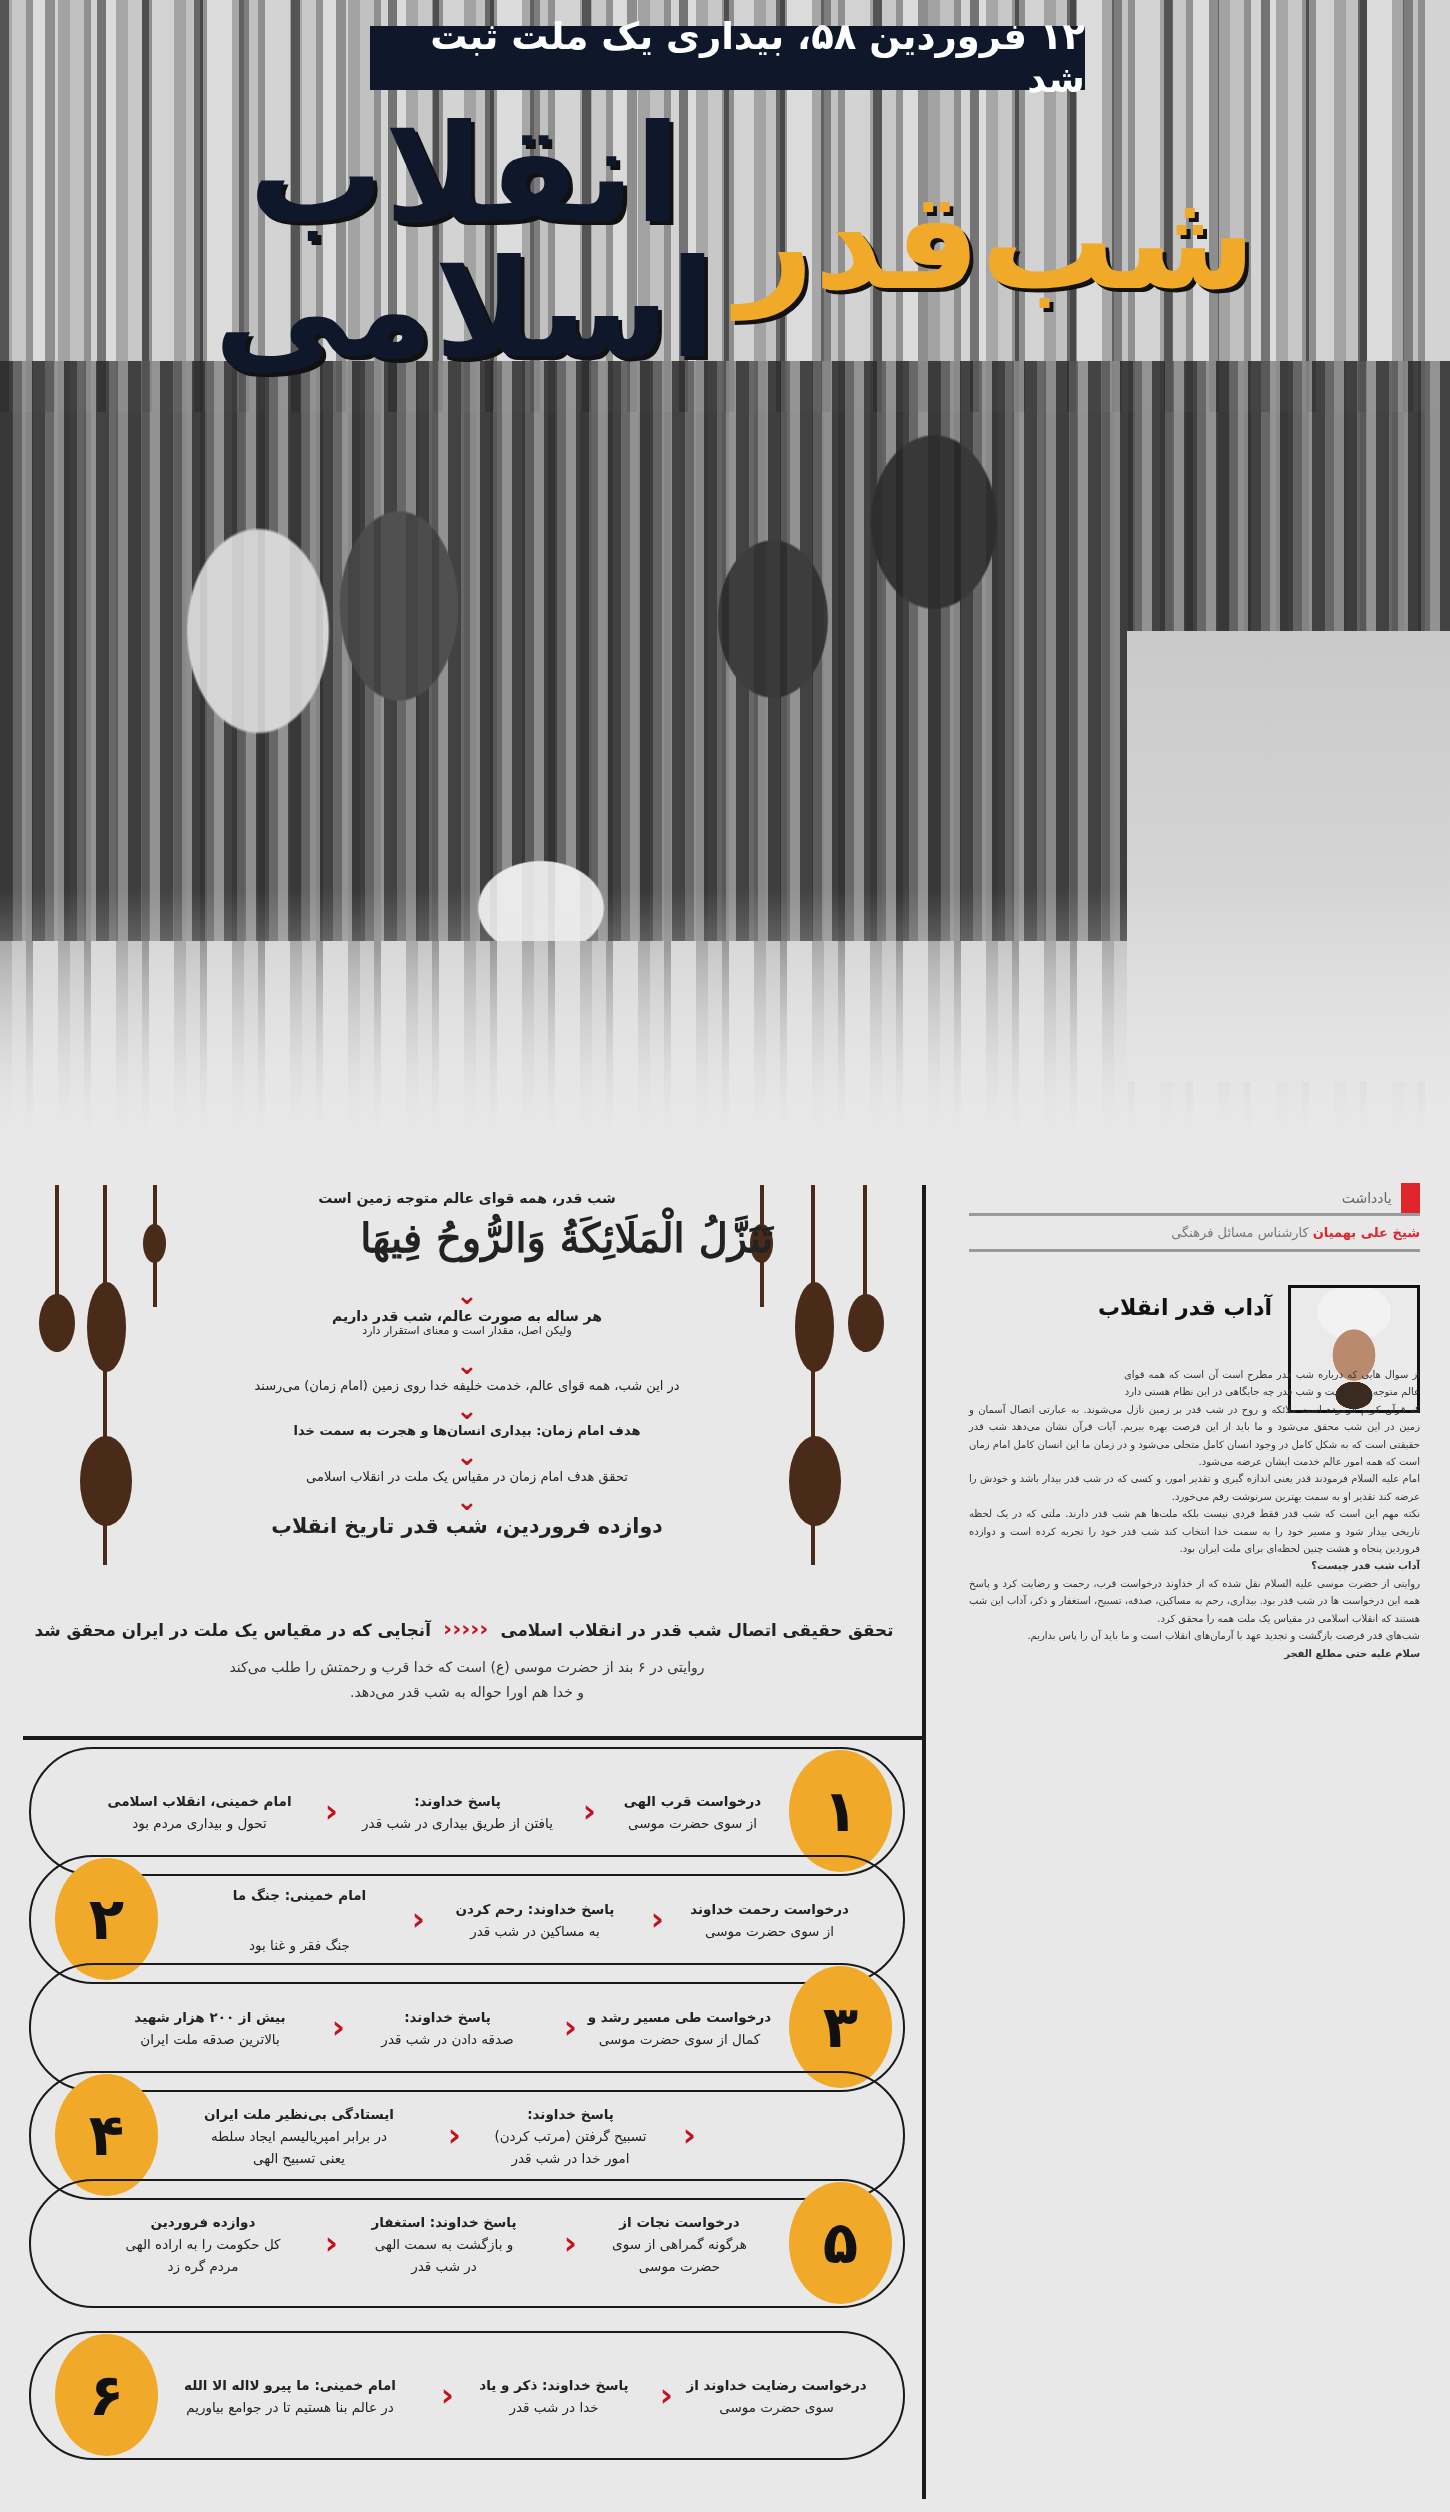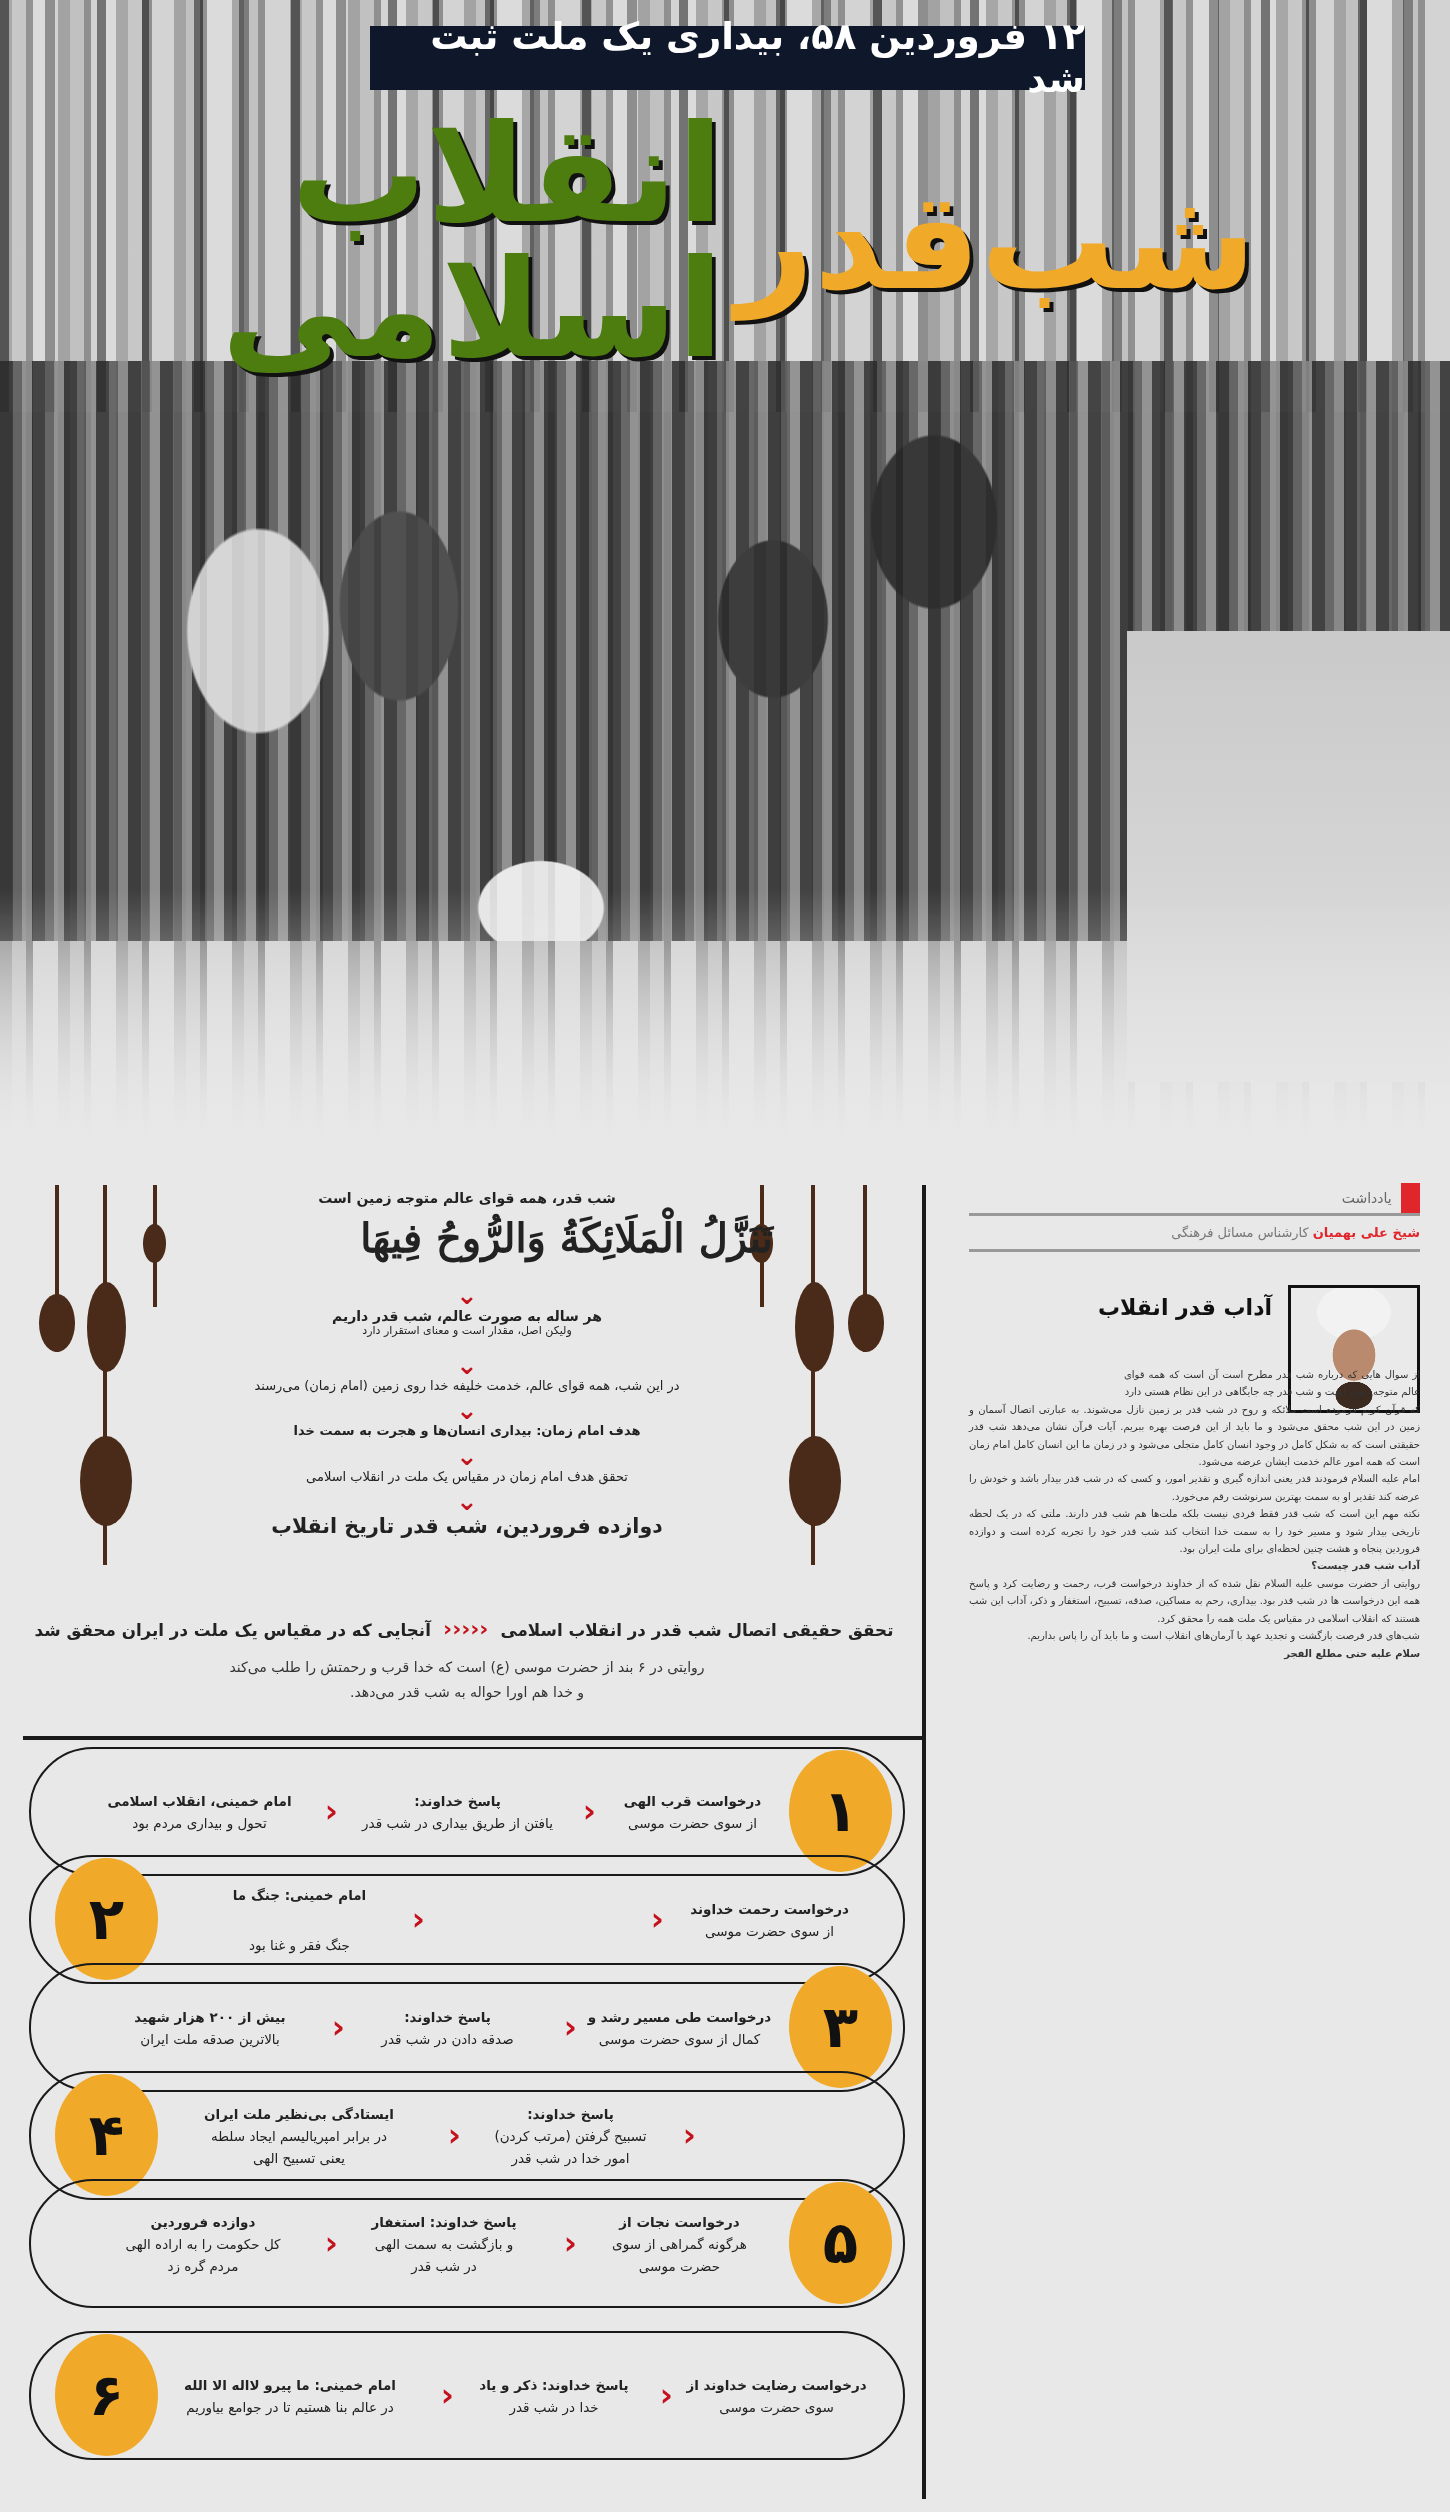--- a/index.html
+++ b/index.html
@@ -18,21 +18,21 @@
       radial-gradient(ellipse 116px 167px at 258px 270px,#d8d8d8 60%,transparent 62%),
       radial-gradient(ellipse 97px 155px at 399px 245px,#3a3a3a 60%,transparent 62%),
       radial-gradient(ellipse 103px 77px at 541px 547px,#efefef 60%,transparent 62%),
       repeating-linear-gradient(90deg,#2a2a2a 0 13px,#555 13px 22px,#888 22px 32px);
     opacity:.85;}
   .hero .road{position:absolute;left:1127px;top:631px;width:323px;height:451px;background:linear-gradient(#c9c9c9,#dedede);}
   .hero .fade{position:absolute;left:0;top:889px;width:100%;height:264px;background:linear-gradient(to bottom,rgba(232,232,232,0),#e8e8e8);}
   .kicker{position:absolute;left:370px;top:26px;width:715px;height:64px;background:#0f172a;color:#fff;font-weight:bold;font-size:37px;display:flex;align-items:center;justify-content:center;}
   .headline{position:absolute;left:193px;top:135px;width:1063px;height:213px;display:flex;align-items:center;justify-content:center;font-weight:bold;font-size:135px;line-height:1;}
   .headline .hl-orange{color:#f0a929;text-shadow:3.9px 3.9px 0 #111;}
-  .headline .hl-white{color:#4d7c0f;text-shadow:3.9px 3.9px 0 #111;margin-right:13px;}
+  .headline .hl-white{color:#0f172a;text-shadow:3.9px 3.9px 0 #111;text-align:center;}
 
   
   .divider-v{position:absolute;left:922px;top:1185px;width:3.9px;height:1314px;background:#1a1a1a;}
   .ornament{position:absolute;width:3.9px;background:#4a2a18;}
   .bead{position:absolute;background:#4a2a18;border-radius:50%;}
   .center-text{position:absolute;left:161px;width:612px;text-align:center;color:#222;}
   .chev{color:#c4121c;font-weight:bold;font-size:26px;line-height:26px;}
   .summary{position:absolute;left:13px;top:1616px;width:902px;text-align:center;font-weight:bold;font-size:16.7px;color:#222;}
   .summary .red{color:#c4121c;font-size:22px;letter-spacing:-1.3px;margin:0 6.4px;}
   .intro{position:absolute;left:161px;top:1655px;width:612px;text-align:center;font-size:14px;line-height:24.5px;color:#333;}
@@ -154,20 +154,24 @@
   </div>
 
   <div class="row" style="top:1855px;">
     <div class="pill"></div>
     <div class="num" style="left:26px;">۲</div>
     <div class="step" style="right:39px;width:193px;">
         <b>درخواست رحمت خداوند</b>
         <span>از سوی حضرت موسی</span>
       </div>
     <div class="arrow" style="right:241px;">‹</div>
+    <div class="step" style="right:270px;width:200px;">
+        <b>پاسخ خداوند: رحم کردن</b>
+        <span>به مساکین در شب قدر</span>
+      </div>
     <div class="arrow" style="right:480px;">‹</div>
     <div class="step" style="right:509px;width:193px;gap:28px;">
         <b>امام خمینی: جنگ ما</b>
         <span>جنگ فقر و غنا بود</span>
       </div>
   </div>
 
   <div class="row" style="top:1963px;">
     <div class="pill"></div>
     <div class="num" style="right:13px;">۳</div>

